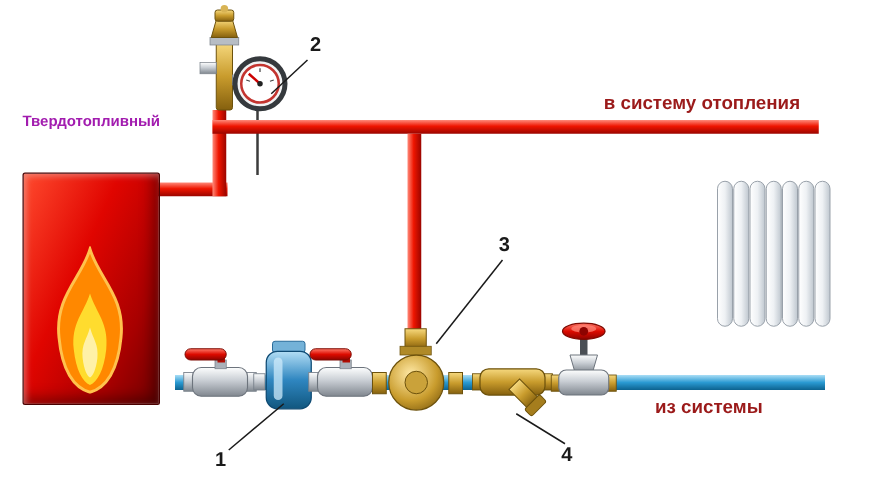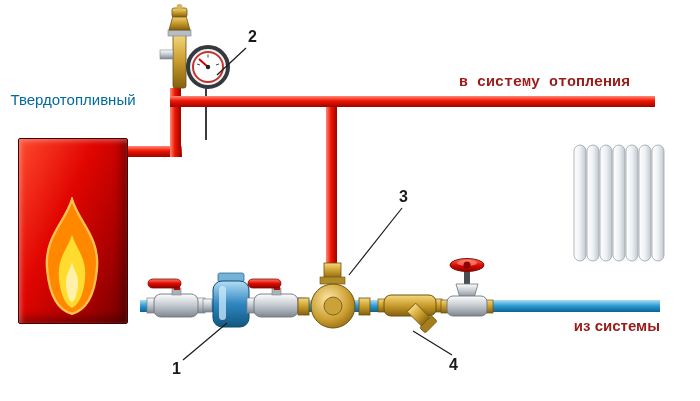--- a/index.html
+++ b/index.html
@@ -15,21 +15,21 @@
   .component { position:absolute; z-index:3; }
   .component svg { display:block; overflow:visible; }
   .boiler {
     position:absolute; z-index:2;
     left:18px; top:138px; width:108px; height:184px;
     background:linear-gradient(115deg,#ff4a2e 0%,#e00500 40%,#a80000 75%,#700000 100%);
     border:1px solid #4a0000; border-radius:2px;
     box-shadow: inset 2px 2px 5px rgba(255,255,255,.35), inset -5px -5px 10px rgba(0,0,0,.35);
   }
   .label { position:absolute; z-index:4; }
-  .black-label { color:#0369a1; font-weight:normal; font-size:15px; text-align:center; line-height:1.3; }
+  .black-label { color:#a21caf; font-weight:bold; font-size:12px; text-align:center; line-height:1.3; }
   .red-label { color:#9b1a1a; font-weight:bold; font-size:15px; line-height:1.35; }
   .callout { position:absolute; z-index:5; font-size:16px; font-weight:600; color:#1a1a1a; }
   .leaders { position:absolute; left:0; top:0; z-index:5; pointer-events:none; }
   .block { display:block; }
 </style>
 </head>
 <body>
 
 <div class="canvas">
 
@@ -184,23 +184,23 @@
         <rect x="67" y="3" width="12" height="116" rx="6" fill="url(#gRad)"></rect>
         <rect x="80" y="3" width="12" height="116" rx="6" fill="url(#gRad)"></rect>
       </g>
     </svg>
   </div>
 
   <div class="label black-label" style="left:2px; top:90px; width:142px;">
     <span class="block">Твердотопливный</span>
   </div>
 
-  <div class="label red-label" style="left:459px; top:73px;font-family:Liberation Mono, monospace;">в систему отопления</div>
-
-  <div class="label red-label" style="left:524px; top:316px; width:136px; text-align:right;">
+  <div class="label red-label" style="left:483px; top:73px;">в систему отопления</div>
+
+  <div class="label red-label" style="left:524px; top:316px; width:136px; text-align:left;">
     <span class="block">из системы</span>
   </div>
 
   <div class="callout" style="left:172px; top:360px;">1</div>
   <div class="callout" style="left:248px; top:28px;">2</div>
   <div class="callout" style="left:399px; top:188px;">3</div>
   <div class="callout" style="left:449px; top:356px;">4</div>
 
   <svg class="leaders" viewBox="0 0 700 401" width="700" height="401">
     <line x1="183" y1="360" x2="227" y2="323" stroke="#1a1a1a" stroke-width="1.2"></line>

